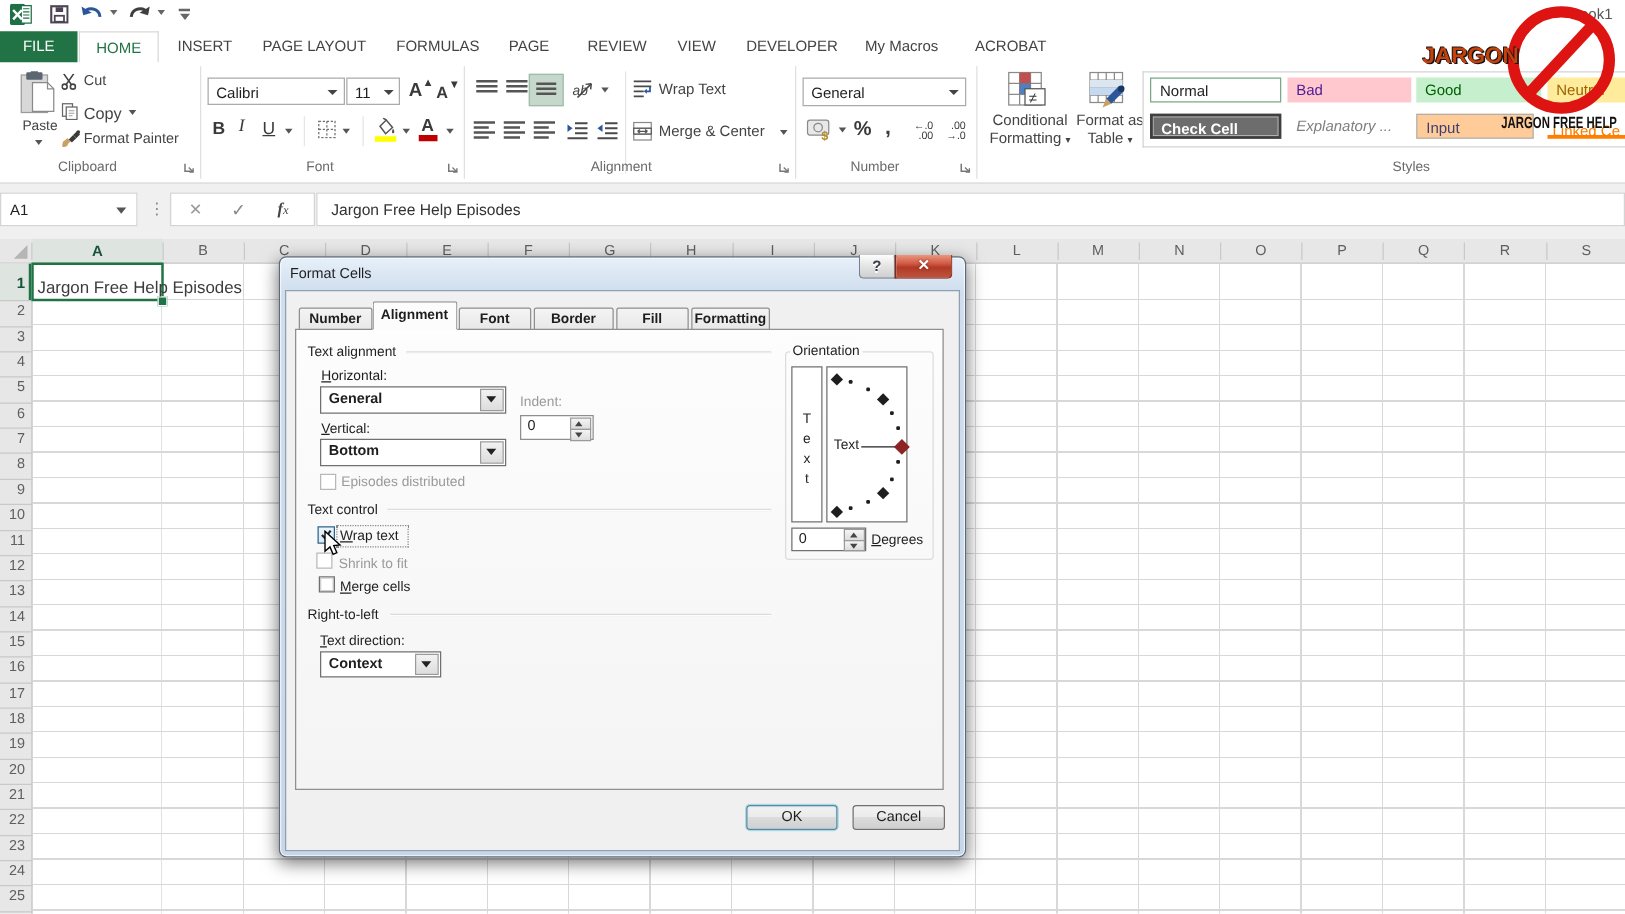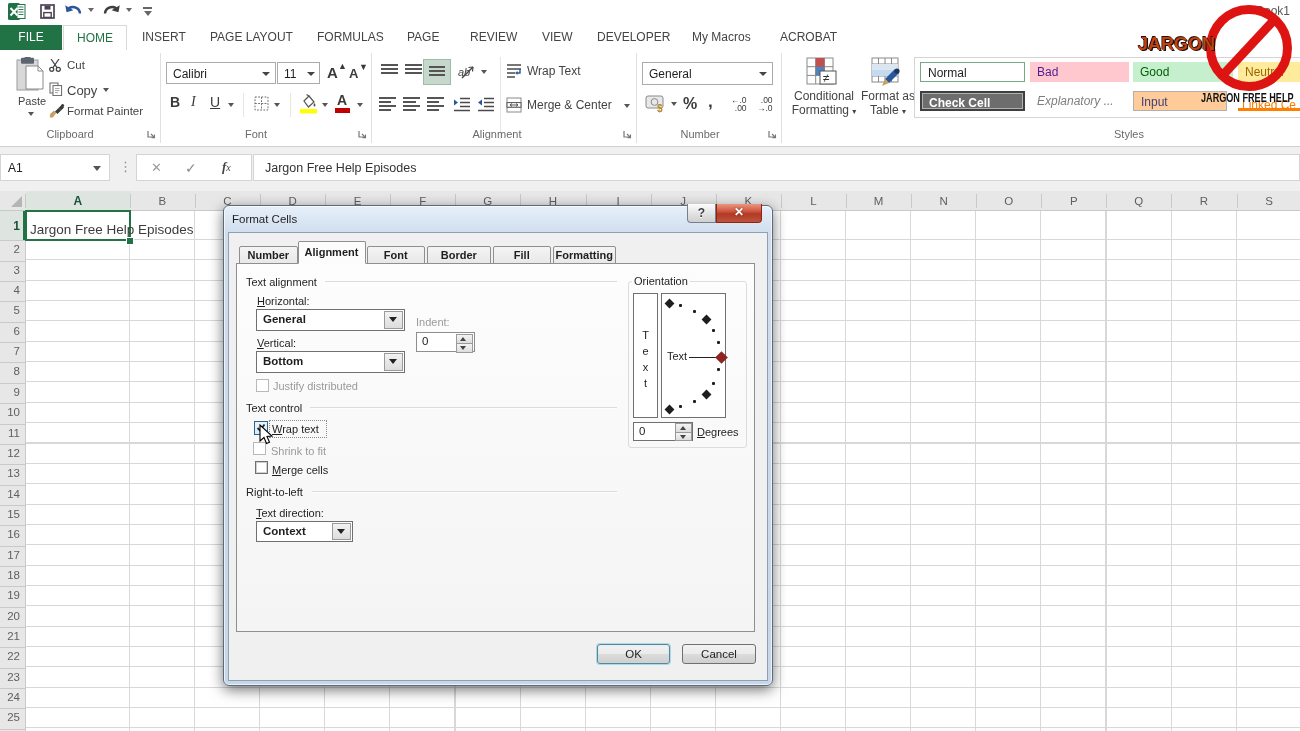--- a/index.html
+++ b/index.html
@@ -398,21 +398,21 @@
     </div>
 </div>
 <div class="dlg-lbl" style="left:257px;top:337px;"><span class="u">V</span>ertical:</div>
 <div class="a" style="left:256px;top:351px;width:149px;height:22px;background:#fff;border:1px solid #707070;box-sizing:border-box;">
     <span style="position:absolute;left:6px;top:3px;font-size:11.5px;font-weight:bold;color:#1e1e1e;">Bottom</span>
     <div style="position:absolute;right:1px;top:1px;bottom:1px;width:17px;background:linear-gradient(#f2f2f2,#ddd);border:1px solid #9a9a9a;">
       <div style="position:absolute;left:3.5px;top:5px;border-left:4.5px solid transparent;border-right:4.5px solid transparent;border-top:5px solid #222;"></div>
     </div>
   </div>
 <div class="ck" style="left:256px;top:379px;border-color:#b8b8b8;"></div>
-<div class="dlg-lbl dis" style="left:273px;top:380px;">Justify distributed</div>
+<div class="dlg-lbl dis" style="left:273px;top:380px;">Episodes distributed</div>
 <div class="dlg-lbl" style="left:246px;top:402px;">Text control</div>
 <div class="groove" style="left:310px;top:407px;width:307px;"></div>
 <div class="a" style="left:254px;top:421px;width:12px;height:12px;background:linear-gradient(#eaf4fb,#d7ebf7);border:1px solid #2c628b;">
 <svg width="12" height="12" viewBox="0 0 12 12" style="position:absolute;left:0;top:0;">
       <path d="M2.5 6 L5 8.5 L9.5 2.5" fill="none" stroke="#222b35" stroke-width="1.8"></path>
     </svg>
   </div>
 <div class="a" style="left:269px;top:419.5px;width:56px;height:16px;border:1px dotted #8a8a8a;"></div>
 <div class="dlg-lbl" style="left:272px;top:423px;"><span class="u">W</span>rap text</div>
 <div class="ck" style="left:253px;top:442px;border-color:#b8b8b8;"></div>

